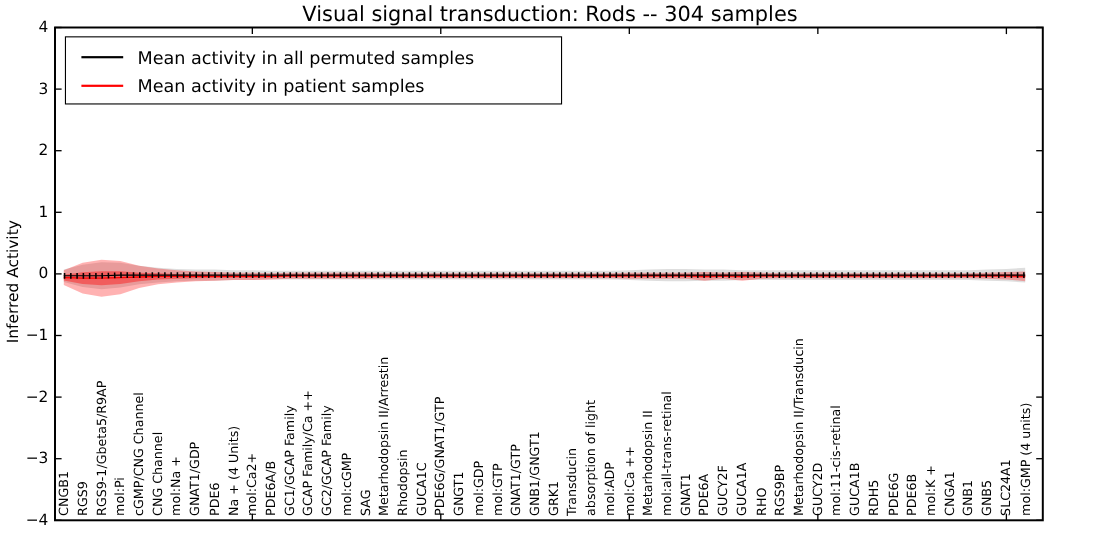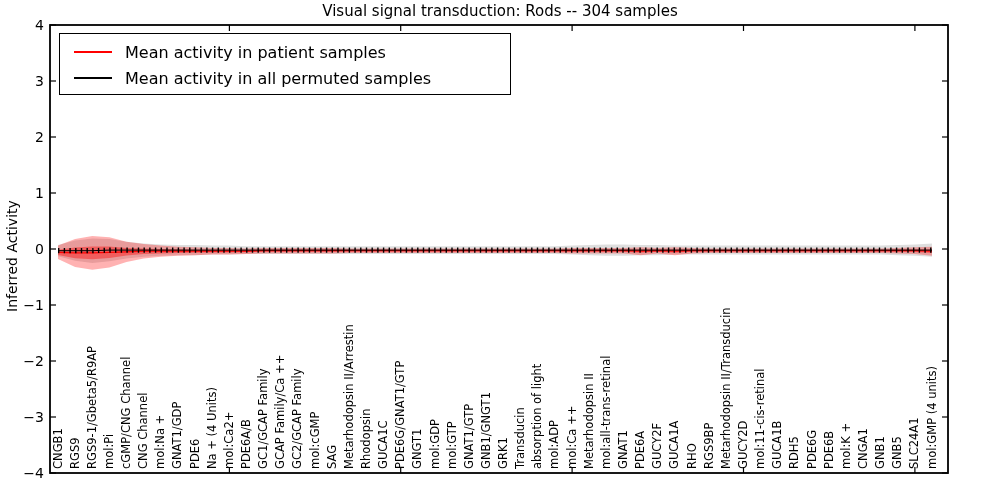--- a/index.html
+++ b/index.html
@@ -1,19 +1,19 @@
 <!DOCTYPE html>
 <html><head>
 <meta charset="utf-8">
 <style>
   html,body{margin:0;padding:0;background:#fff;}
   #figure{position:relative;width:1000px;height:500px;background:#ffffff;
           font-family:"DejaVu Sans","Liberation Sans",sans-serif;color:#000;overflow:hidden;}
   #plot-svg{position:absolute;left:0;top:0;}
-  .title{position:absolute;top:2px;left:0;width:1000px;text-align:center;font-size:15px;}
+  .title{position:absolute;top:2px;left:0;width:1000px;text-align:center;font-size:19px;}
   .xlabel{position:absolute;top:480px;left:0;width:998px;text-align:center;font-size:14px;}
   .ylabel{position:absolute;left:4px;top:312px;transform:rotate(-90deg);transform-origin:0 0;
           white-space:nowrap;font-size:14px;}
   .ytick{position:absolute;left:0;width:44px;text-align:right;font-size:14px;line-height:16px;}
   .xcat{position:absolute;top:469px;transform:rotate(-90deg);transform-origin:0 0;
         white-space:nowrap;font-size:11.5px;line-height:14px;}
   .legend{position:absolute;left:59px;top:33px;width:452px;height:62px;border:1.6px solid #000;
           background:#fff;box-sizing:border-box;padding:5px 0 0 14px;}
   .legend-row{display:flex;align-items:center;height:26px;}
   .legend-line{width:38px;height:2px;background:#000;flex:none;}
@@ -125,21 +125,21 @@
       <div class="xcat" style="left: 838.814px;">mol:K +</div>
       <div class="xcat" style="left: 855.951px;">CNGA1</div>
       <div class="xcat" style="left: 873.088px;">GNB1</div>
       <div class="xcat" style="left: 890.225px;">GNB5</div>
       <div class="xcat" style="left: 907.363px;">SLC24A1</div>
       <div class="xcat" style="left: 924.5px;">mol:GMP (4 units)</div>
     </div>
 
   <div class="legend">
     <div class="legend-row">
+      <div class="legend-line" style="background: rgb(0, 0, 0);"></div>
+      <div class="legend-label">Mean activity in all permuted samples</div>
+    </div>
+    <div class="legend-row">
       <div class="legend-line" style="background: rgb(255, 0, 0);"></div>
       <div class="legend-label">Mean activity in patient samples</div>
-    </div>
-    <div class="legend-row">
-      <div class="legend-line" style="background: rgb(0, 0, 0);"></div>
-      <div class="legend-label">Mean activity in all permuted samples</div>
     </div>
   </div>
 </div>
 
 </body></html>

